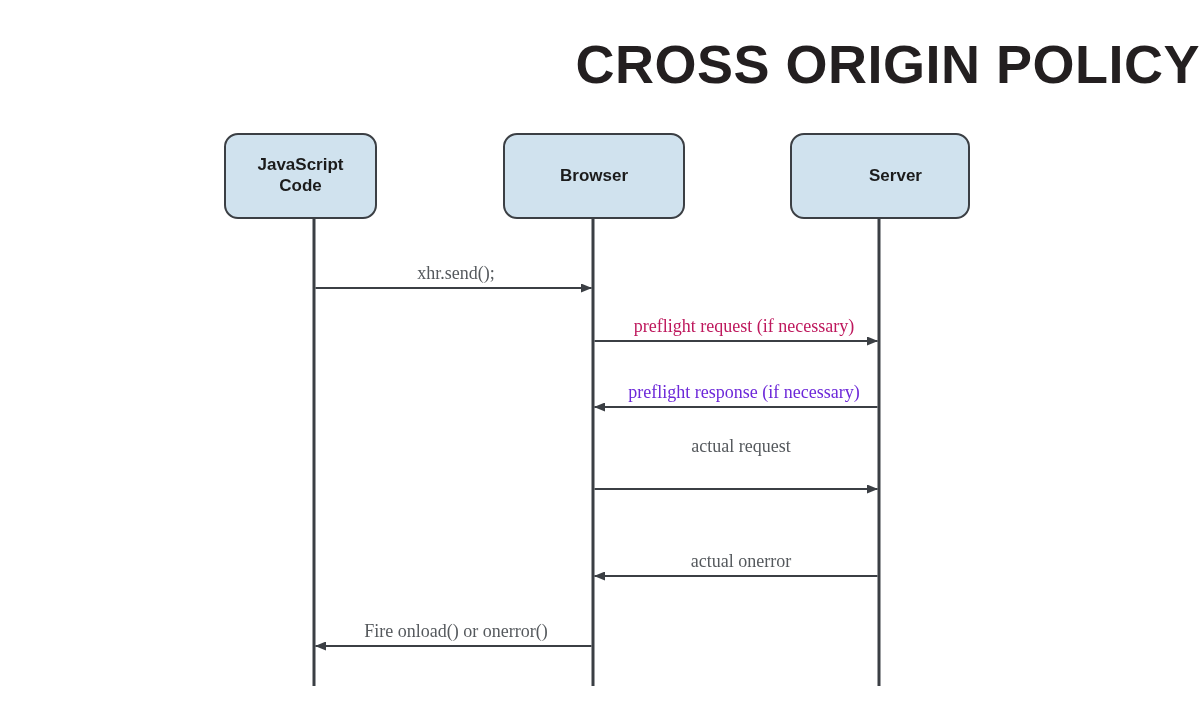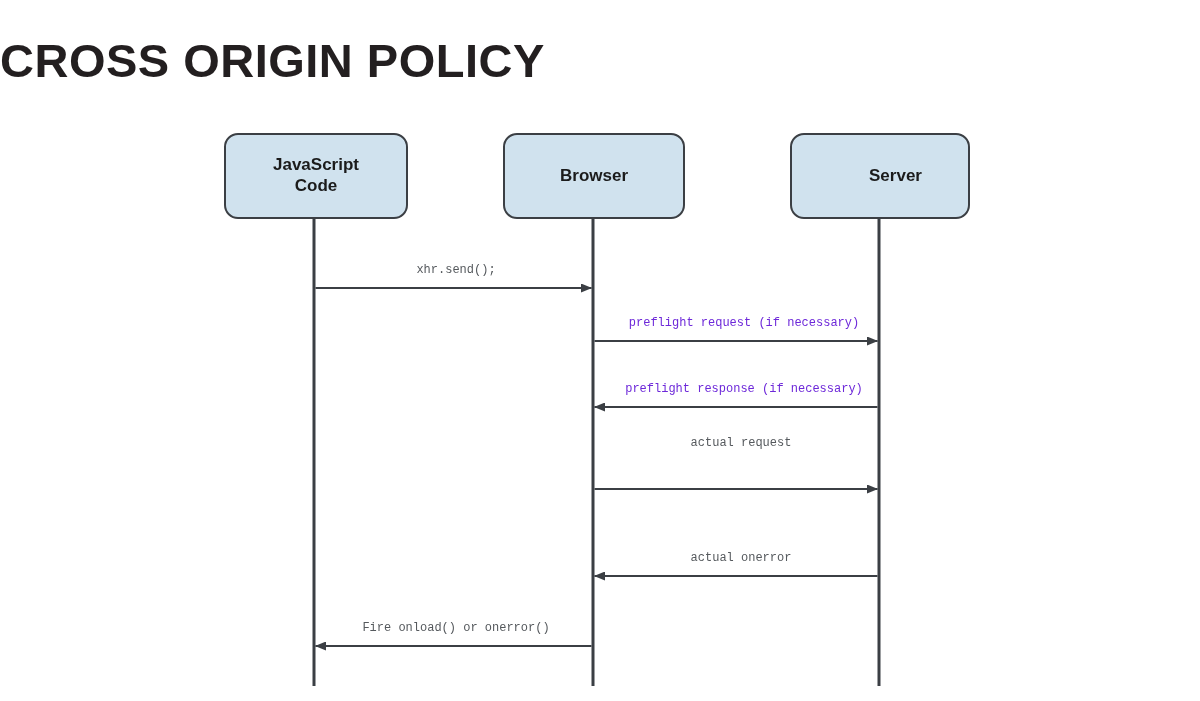--- a/index.html
+++ b/index.html
@@ -13,23 +13,23 @@
     height: 701px;
     background: #ffffff;
     overflow: hidden;
     font-family: "Liberation Sans", sans-serif;
   }
   #diagram-title {
     position: absolute;
     left: 0;
     top: 33px;
     width: 1200px;
-    text-align: left;
+    text-align: right;
     font-family: "Liberation Sans", sans-serif;
-    font-size: 47px;
+    font-size: 54px;
     font-weight: bold;
     letter-spacing: 0.5px;
     color: #231f20;
     white-space: nowrap;
   }
   #canvas {
     position: absolute;
     left: 0;
     top: 0;
     width: 1200px;
@@ -49,22 +49,22 @@
   .participant-label {
     font-family: "Liberation Sans", sans-serif;
     font-size: 17px;
     font-weight: bold;
     color: #1b1b1b;
     line-height: 1.22;
     white-space: pre-line;
   }
   .msg-label {
     position: absolute;
-    font-family: Liberation Mono, monospace;
-    font-size: 12px;
+    font-family: Liberation Serif, serif;
+    font-size: 18px;
     color: #55595d;
     white-space: nowrap;
     transform: translateX(-50%);
   }
 </style>
 </head>
 <body>
 
 <div id="page">
 
@@ -88,33 +88,33 @@
         <line x1="315.5" y1="288" x2="591.5" y2="288" stroke="#3b3f44" stroke-width="2" marker-end="url(#arrow-right)"></line>
         <line x1="594.5" y1="341" x2="877.5" y2="341" stroke="#3b3f44" stroke-width="2" marker-end="url(#arrow-right)"></line>
         <line x1="877.5" y1="407" x2="594.5" y2="407" stroke="#3b3f44" stroke-width="2" marker-end="url(#arrow-left)"></line>
         <line x1="594.5" y1="489" x2="877.5" y2="489" stroke="#3b3f44" stroke-width="2" marker-end="url(#arrow-right)"></line>
         <line x1="877.5" y1="576" x2="594.5" y2="576" stroke="#3b3f44" stroke-width="2" marker-end="url(#arrow-left)"></line>
         <line x1="591.5" y1="646" x2="315.5" y2="646" stroke="#3b3f44" stroke-width="2" marker-end="url(#arrow-left)"></line>
       </g>
   </svg>
 
   <div id="participants-layer">
-      <div class="participant-box" style="left: 224px; top: 133px; width: 184px; height: 86px; background: rgb(208, 226, 238); border-color: rgb(59, 63, 68);">
+      <div class="participant-box" style="left: 224px; top: 133px; width: 153px; height: 86px; background: rgb(208, 226, 238); border-color: rgb(59, 63, 68);">
         <div class="participant-label">JavaScript
 Code</div>
       </div>
       <div class="participant-box" style="left: 503px; top: 133px; width: 182px; height: 86px; background: rgb(208, 226, 238); border-color: rgb(59, 63, 68);">
         <div class="participant-label">Browser</div>
       </div>
       <div class="participant-box" style="left: 790px; top: 133px; width: 180px; height: 86px; background: rgb(208, 226, 238); border-color: rgb(59, 63, 68); padding-left: 31px;">
         <div class="participant-label">Server</div>
       </div>
     </div>
   <div id="labels-layer">
       <div class="msg-label" style="left: 456px; top: 263px; color: rgb(85, 89, 93);">xhr.send();</div>
-      <div class="msg-label" style="left: 744px; top: 316px; color: #6d28d9;">preflight request (if necessary)</div>
+      <div class="msg-label" style="left: 744px; top: 316px; color: #be185d;">preflight request (if necessary)</div>
       <div class="msg-label" style="left: 744px; top: 382px; color: #6d28d9;">preflight response (if necessary)</div>
       <div class="msg-label" style="left: 741px; top: 436px; color: rgb(85, 89, 93);">actual request</div>
       <div class="msg-label" style="left: 741px; top: 551px; color: rgb(85, 89, 93);">actual onerror</div>
       <div class="msg-label" style="left: 456px; top: 621px; color: rgb(85, 89, 93);">Fire onload() or onerror()</div>
     </div>
 
 </div>
 
 </body></html>

